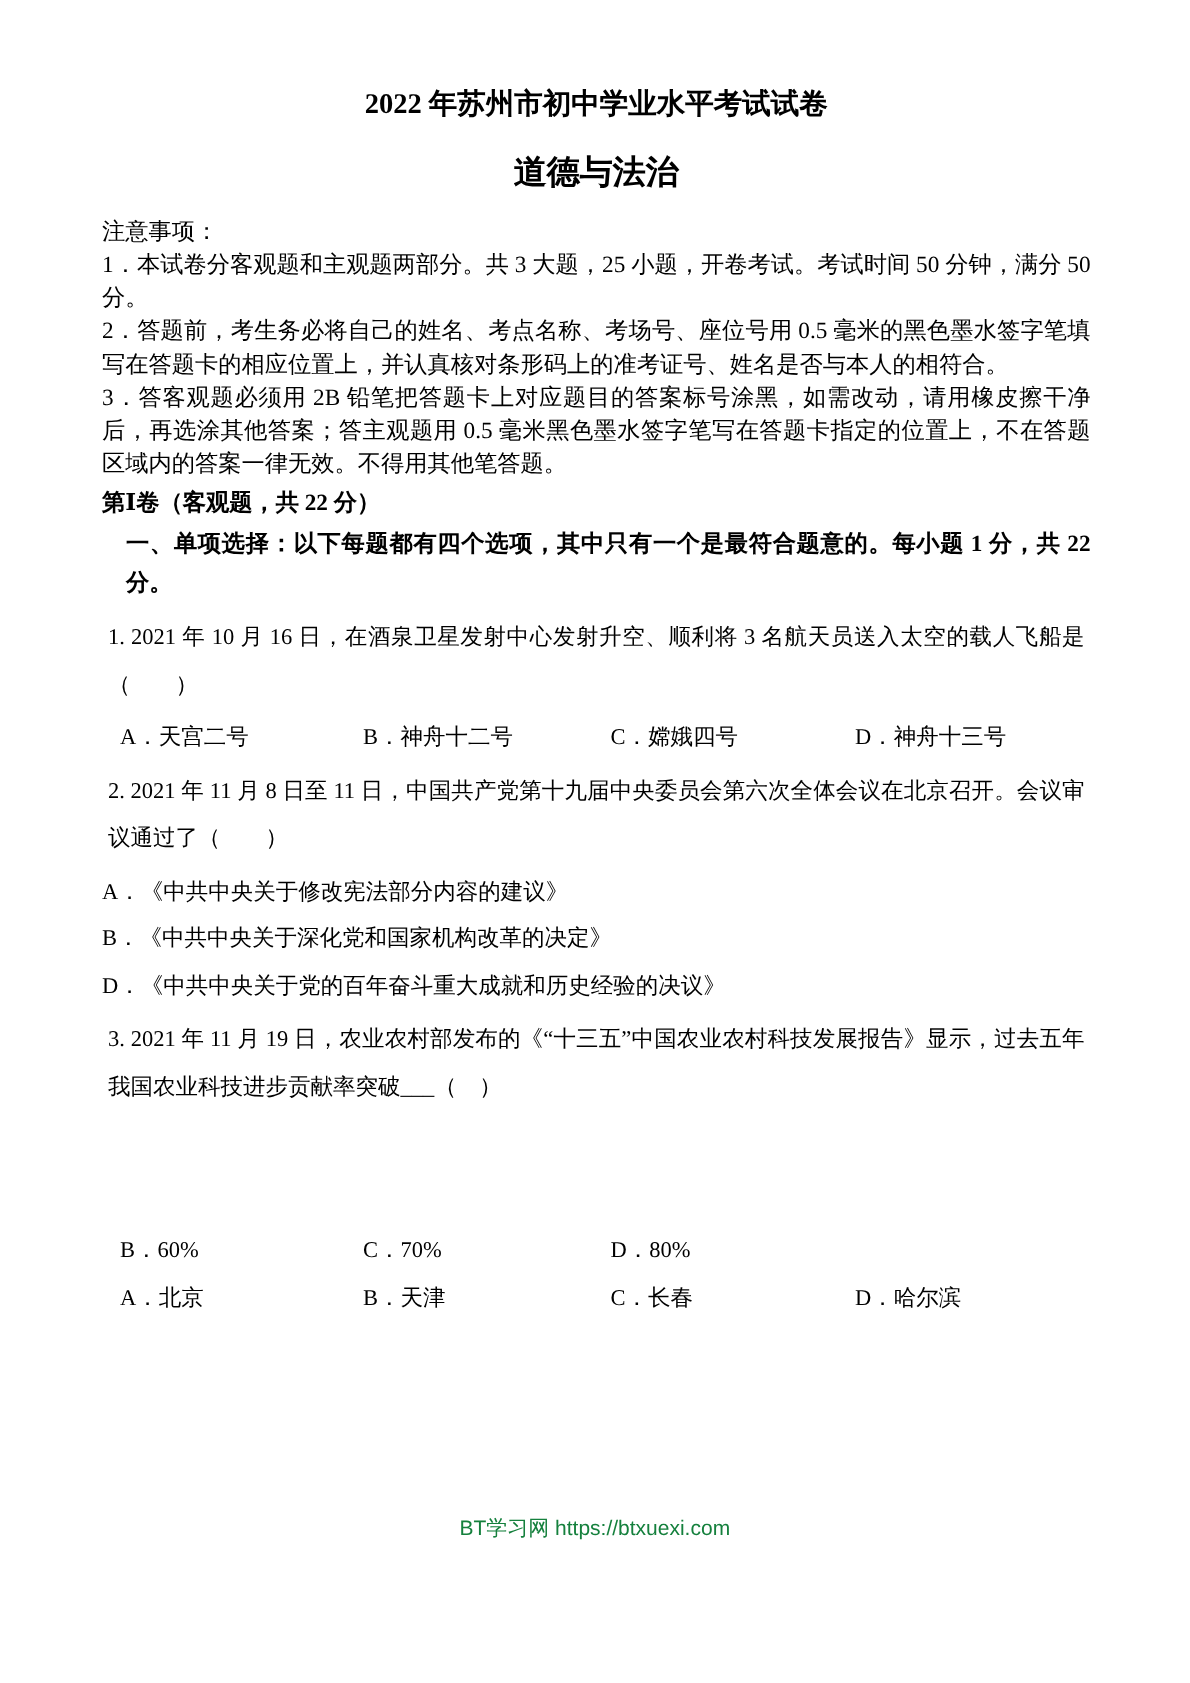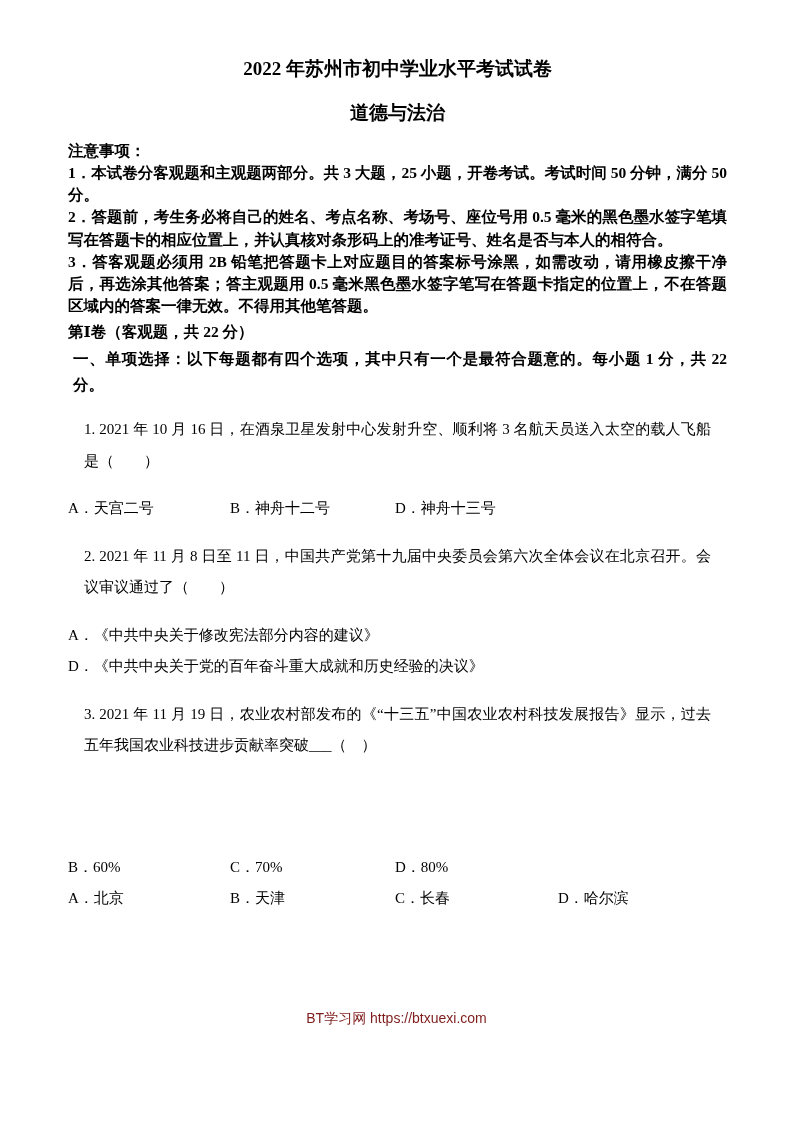--- a/index.html
+++ b/index.html
@@ -19,73 +19,74 @@
     overflow: hidden;
   }
   .title {
     text-align: center;
     font-size: 19px;
     font-weight: bold;
     margin: 0 0 18px 0;
   }
   .subtitle {
     text-align: center;
-    font-size: 19px;
+    font-size: 22px;
     font-weight: bold;
     margin: 0 0 14px 0;
   }
   .notice p {
     margin: 0;
-    font-weight: bold;
+    font-weight: normal;
     font-size: 15.5px;
     line-height: 1.43;
     text-align: justify;
   }
   .part-title {
     text-align: left;
     font-weight: bold;
     font-size: 15.5px;
     line-height: 1.7;
     margin: 2px 0 0 0;
   }
   .intro {
     font-weight: bold;
     font-size: 15.5px;
     line-height: 1.7;
     text-align: justify;
-    margin: 0 0 8px 5px;
+    margin: 0 0 8px 16px;
   }
   .question .stem {
-    margin: 16px;
+    margin: 4px;
     font-size: 15px;
     line-height: 2.1;
     text-align: justify;
   }
   .options-row {
     display: flex;
     font-size: 15px;
     line-height: 2.1;
+    margin-left: 12px;
   }
   .options-row .opt { white-space: nowrap; }
   .options-row .opt:nth-child(1) { width: 162px; }
   .options-row .opt:nth-child(2) { width: 165px; }
   .options-row .opt:nth-child(3) { width: 163px; }
   .options-stack p {
     margin: 0;
     font-size: 15px;
     line-height: 2.1;
   }
   .image-placeholder { height: 74px; }
   .footer {
     position: absolute;
     left: 0;
     bottom: 26px;
     width: 100%;
     text-align: center;
-    color: #7f1d1d;
+    color: #15803d;
     font-size: 14px;
     font-family: "Liberation Sans", "DejaVu Sans", sans-serif;
   }
 </style>
 </head>
 <body>
 
 <div class="page">
 
   <h1 class="title">2022 年苏州市初中学业水平考试试卷</h1>
@@ -99,28 +100,30 @@
   </div>
 
   <p class="part-title">第Ⅰ卷（客观题，共 22 分）</p>
   <p class="intro">一、单项选择：以下每题都有四个选项，其中只有一个是最符合题意的。每小题 1 分，共 22 分。</p>
 
   <div class="question">
     <p class="stem">1. 2021 年 10 月 16 日，在酒泉卫星发射中心发射升空、顺利将 3 名航天员送入太空的载人飞船是（　　）</p>
     <div class="options-row">
       <span class="opt">A．天宫二号</span>
       <span class="opt">B．神舟十二号</span>
+      <span class="opt">C．嫦娥四号</span>
       <span class="opt">D．神舟十三号</span>
     </div>
   </div>
 
   <div class="question">
     <p class="stem">2. 2021 年 11 月 8 日至 11 日，中国共产党第十九届中央委员会第六次全体会议在北京召开。会议审议通过了（　　）</p>
     <div class="options-stack">
       <p>A．《中共中央关于修改宪法部分内容的建议》</p>
+      <p>B．《中共中央关于深化党和国家机构改革的决定》</p>
       <p>D．《中共中央关于党的百年奋斗重大成就和历史经验的决议》</p>
     </div>
   </div>
 
   <div class="question">
     <p class="stem">3. 2021 年 11 月 19 日，农业农村部发布的《“十三五”中国农业农村科技发展报告》显示，过去五年我国农业科技进步贡献率突破___（　）</p>
     <div class="image-placeholder"></div>
     <div class="options-row">
       <span class="opt">B．60%</span>
       <span class="opt">C．70%</span>

